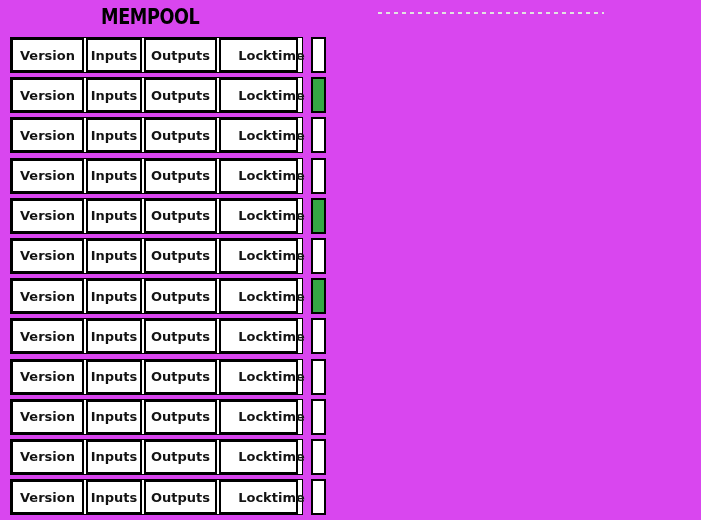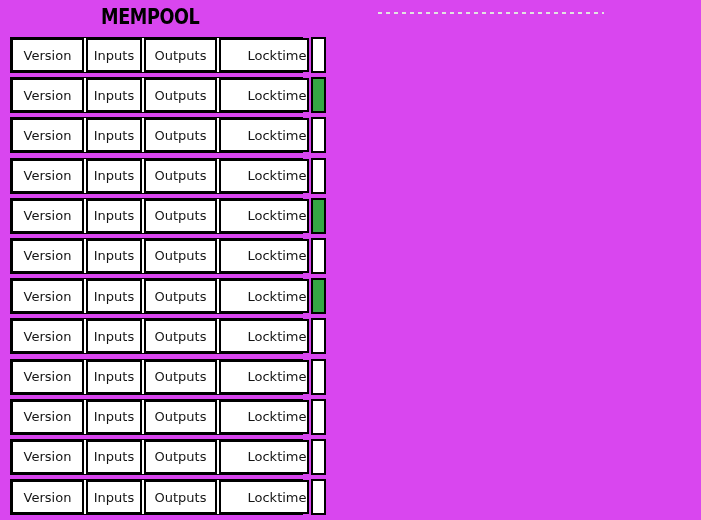--- a/index.html
+++ b/index.html
@@ -61,25 +61,26 @@
     box-sizing: border-box;
     border: 2px solid #000000;
     background: #ffffff;
     display: flex;
     align-items: center;
     justify-content: center;
     font-size: 13px;
     line-height: 1;
     flex: 0 0 auto;
     color: #141414;
+    font-weight: bold;
   }
   .tx-cell.version  { width: 73px; }
   .tx-cell.inputs   { width: 56px; }
   .tx-cell.outputs  { width: 73px; }
-  .tx-cell.locktime { width: 90px; padding-left: 26px; }
+  .tx-cell.locktime { width: 79px; padding-left: 26px; }
   .tx-flag {
     position: absolute;
     left: 300px;
     top: -1px;
     box-sizing: border-box;
     width: 15px;
     height: 36px;
     border: 2px solid #000000;
     background: #ffffff;
   }

